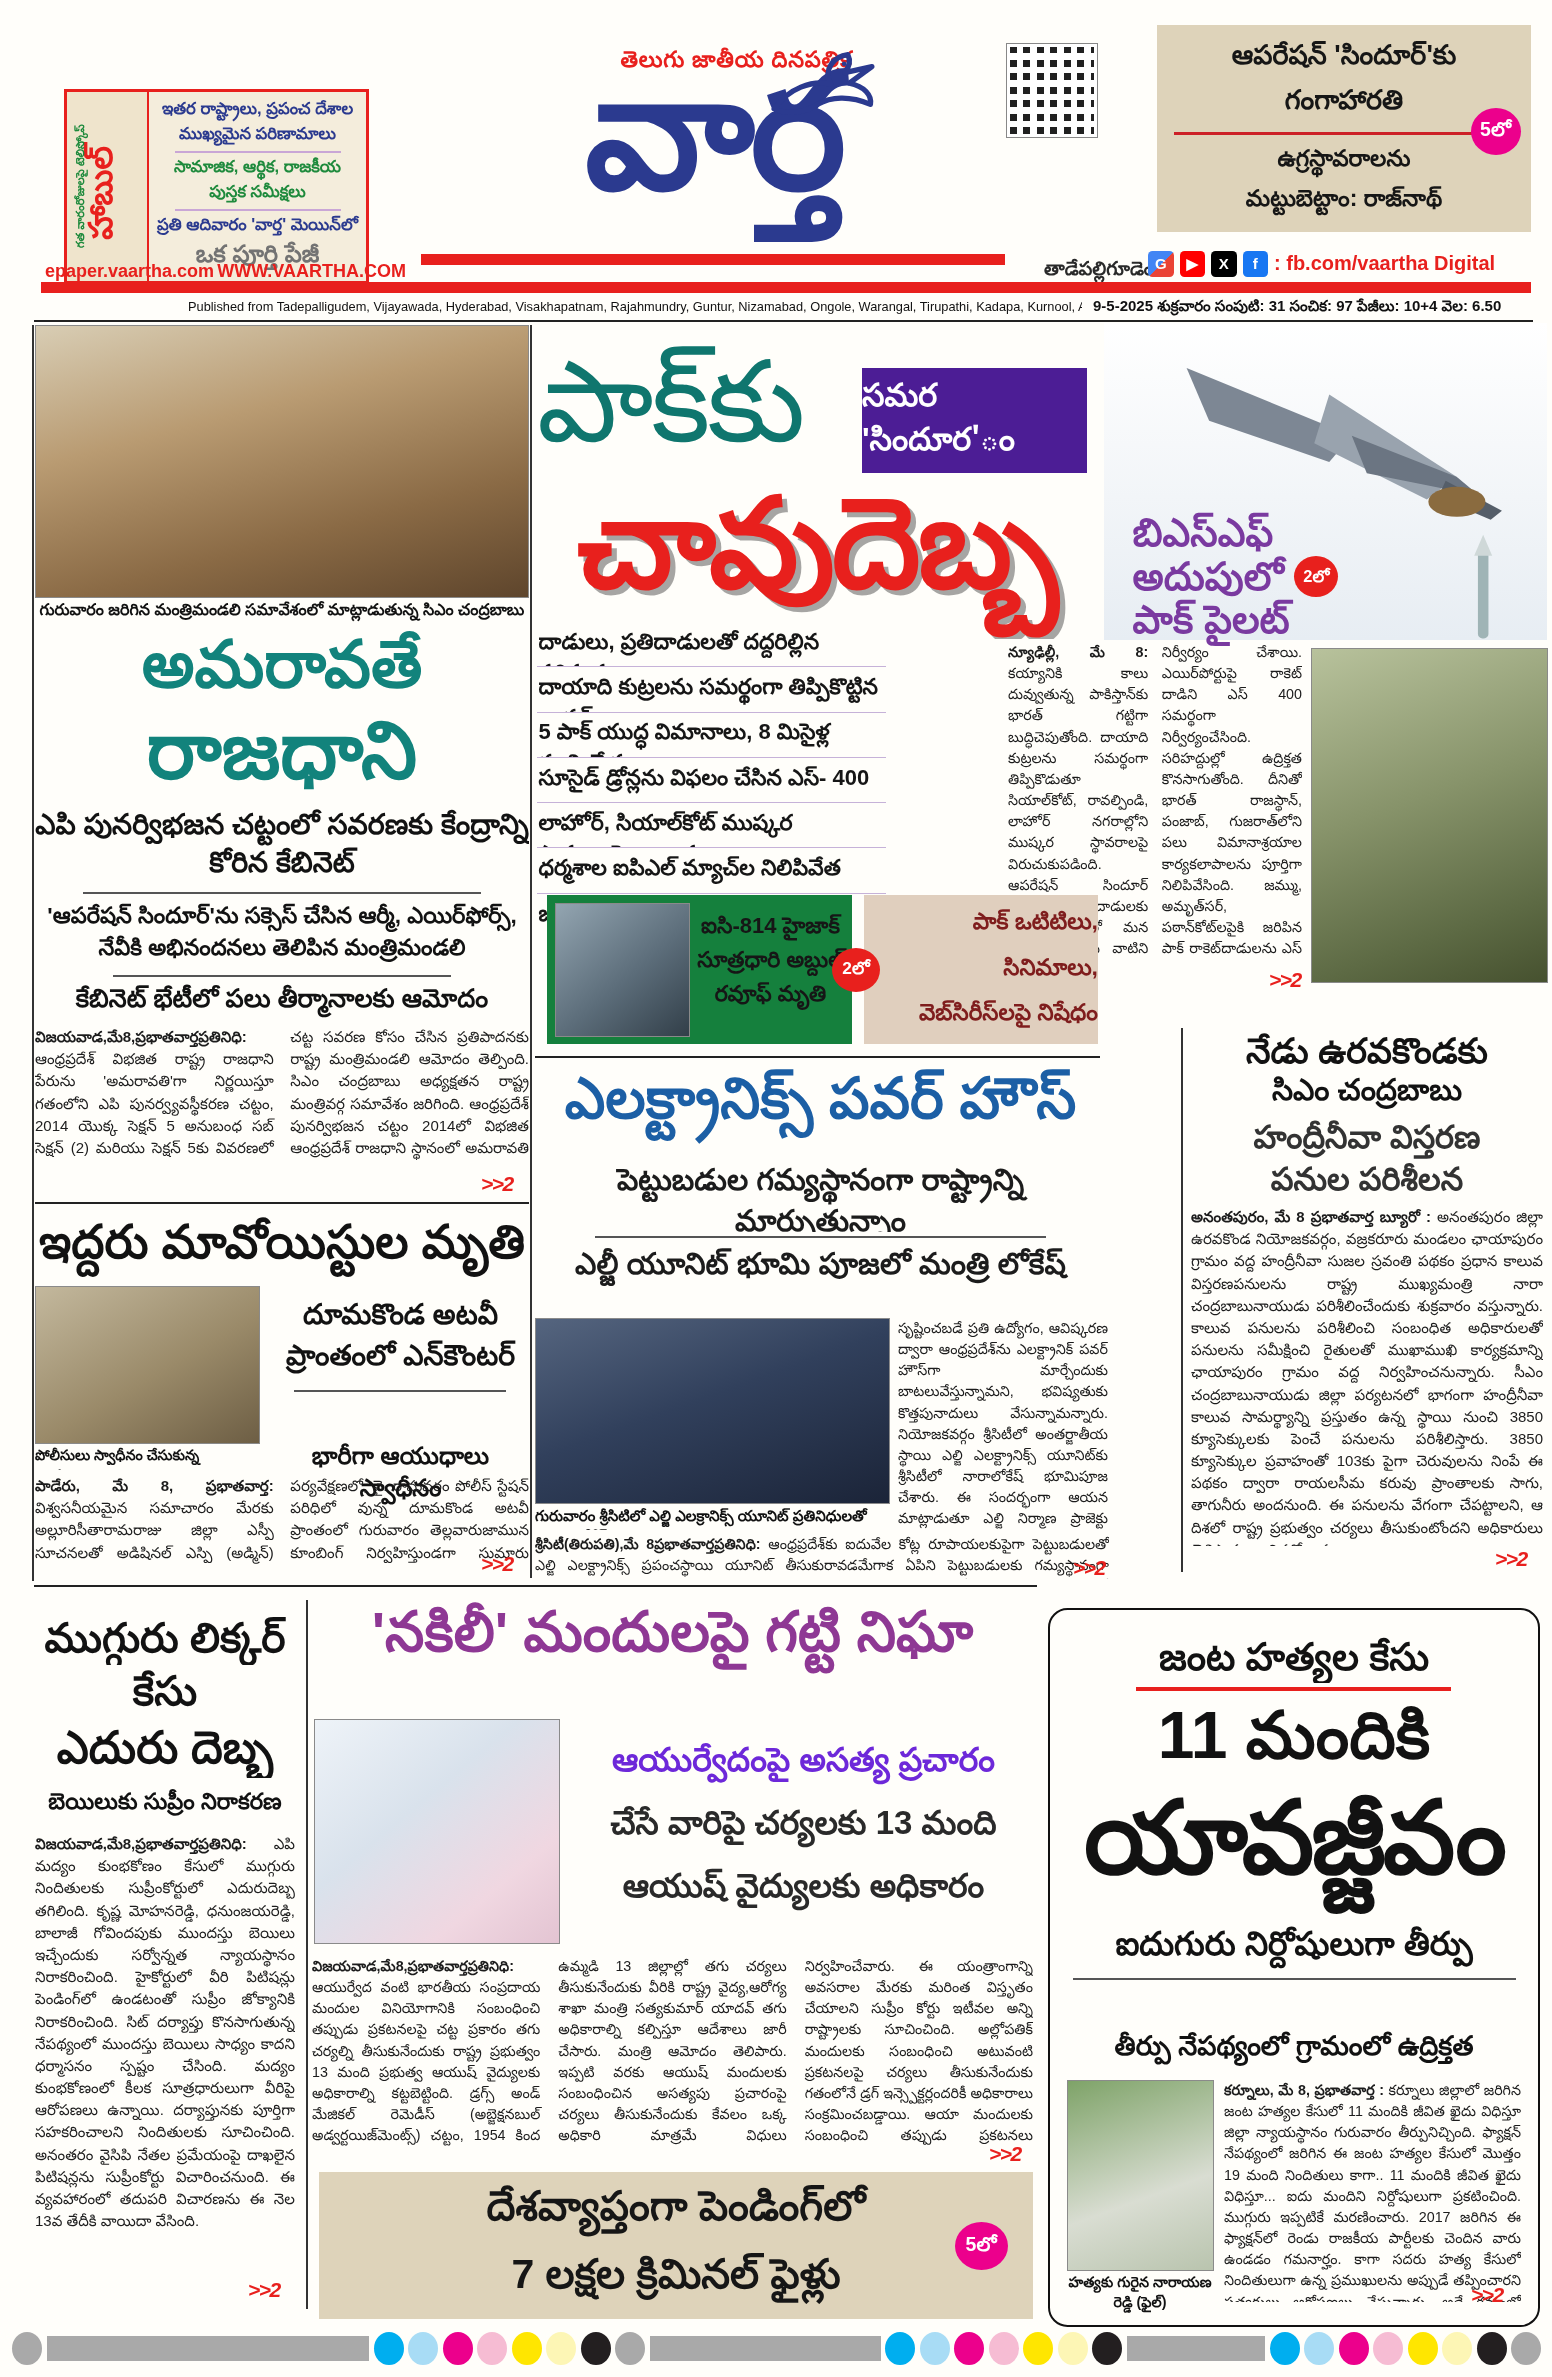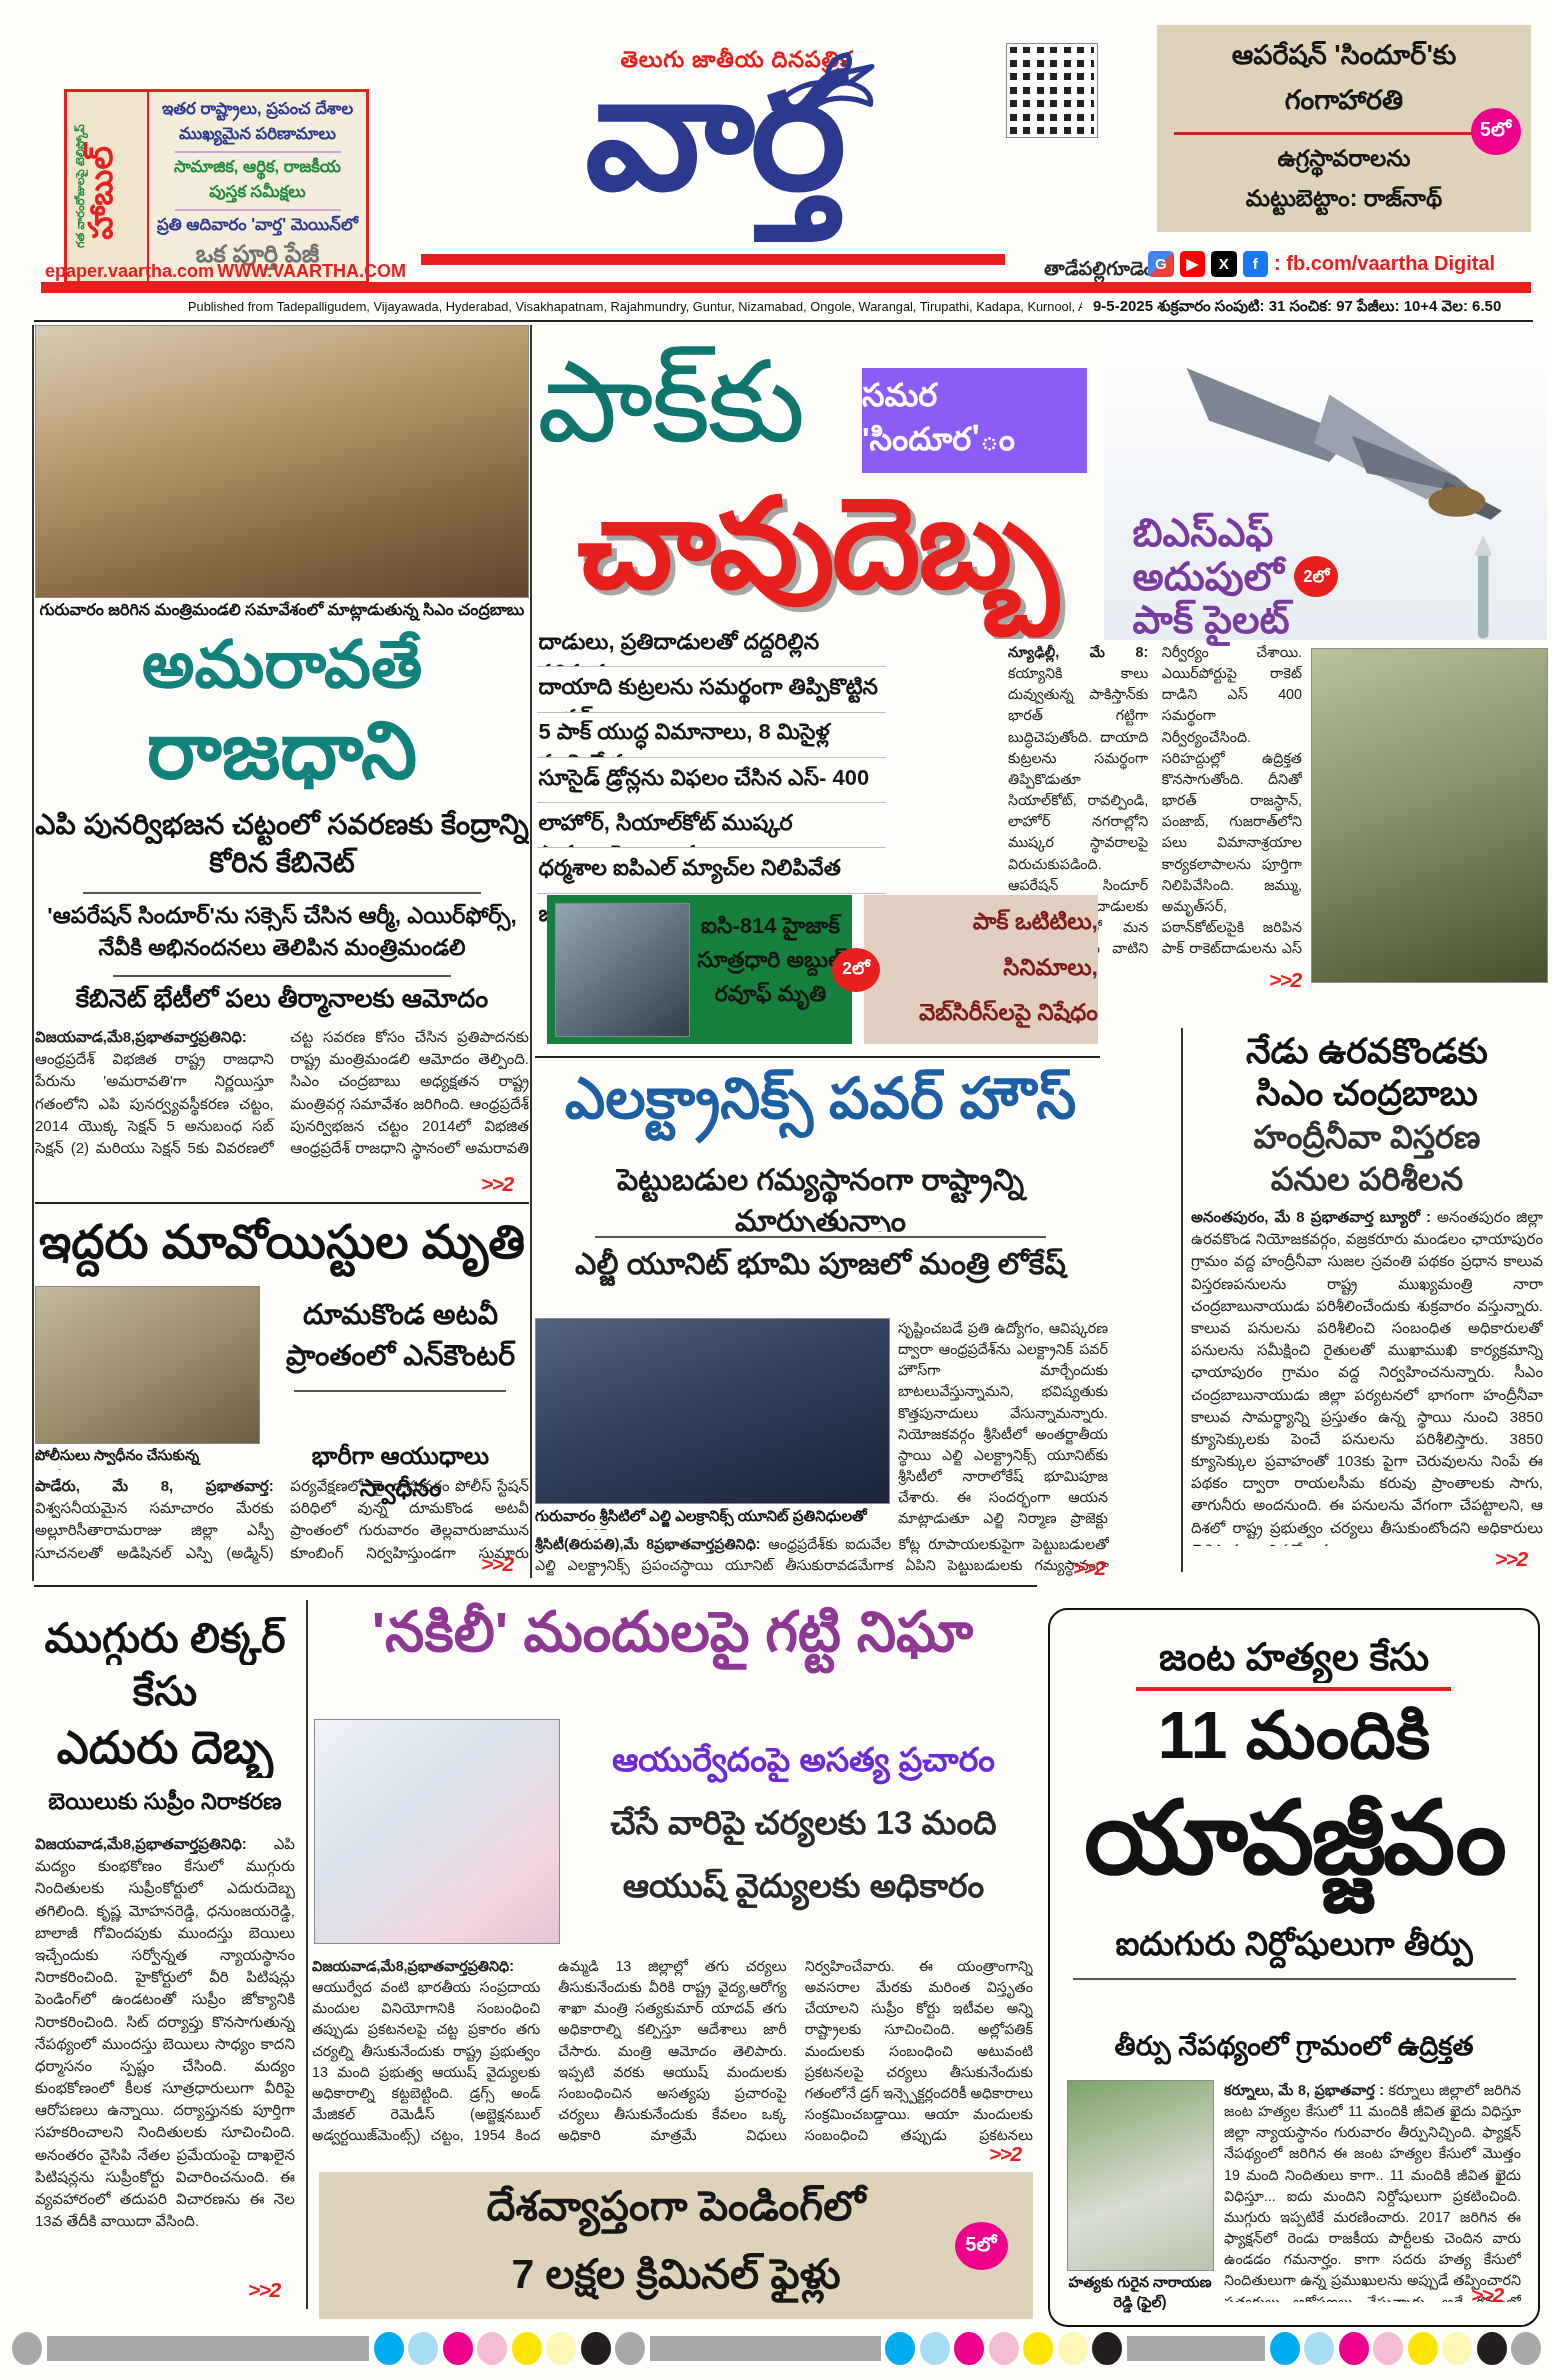--- a/index.html
+++ b/index.html
@@ -47,21 +47,21 @@
   .ph-terror{background:linear-gradient(140deg,#93a5b1 0%,#5c6d7a 55%,#323f49 100%);}
   .ph-group{background:linear-gradient(160deg,#55657f 0%,#31405c 45%,#1b2438 100%);}
   .ph-weapons{background:linear-gradient(150deg,#c3b89d 0%,#9a8a69 55%,#6d5e44 100%);}
   .ph-pills{background:linear-gradient(140deg,#eef3f8 0%,#d9e2ec 40%,#f0d7e1 75%,#e3c4d2 100%);}
   .ph-portrait{background:linear-gradient(160deg,#7ea368 0%,#d9ddd2 60%,#b9c4ae 100%);}
   .cap{font-size:16px;font-weight:bold;color:#111;}
   
   #amv-h1,#amv-h2{color:#12837c;font-weight:bold;}
   #pak-red{color:#e8201d;font-weight:800;text-shadow:5.3px 5.3px 0 rgba(0,0,0,0.35);letter-spacing:-3px;}
   #pak-kicker{color:#0f766e;font-weight:400;letter-spacing:-3px;}
-  #pak-bluebox{background:#8b5cf6;color:#fff;display:flex;align-items:center;justify-content:center;font-weight:bold;}
+  #pak-bluebox{background:#4c1d95;color:#fff;display:flex;align-items:center;justify-content:center;font-weight:bold;}
   .bullet{font-size:22px;font-weight:bold;color:#161616;padding:6.8px 1.5px 7.5px 1.5px;border-bottom:1.5px solid #c6b2d8;}
   .bullet:last-child{border-bottom:none;}
   #elec-h{color:#1c5fa5;font-weight:bold;}
   #nak-h{color:#8e3894;font-weight:bold;}
   .box-lav{background:#15803d;}
   .box-tan{background:#e0cfbe;}
   .box-sand{background:#ded3ba;}
   .jet-cap{color:#7a3aa0;font-weight:bold;font-size:39px;line-height:1.12;}
   
   #footer-bar{left:12px;top:2331px;width:1529px;height:35px;display:flex;align-items:center;gap:4.5px;}
@@ -229,21 +229,21 @@
   <div class="abs cap clip" style="left:535px;top:1507px;width:355px;height:22.5px;font-size:15px;">గురువారం శ్రీసిటిలో ఎల్జి ఎలక్రానిక్స్ యూనిట్ ప్రతినిధులతో మంత్రి లోకేష్</div>
   <div class="abs clip body-txt jst" style="left:898px;top:1318px;width:210px;height:212px;font-size:14.3px;">సృష్టించబడే ప్రతి ఉద్యోగం, ఆవిష్కరణ ద్వారా ఆంధ్రప్రదేశ్‌ను ఎలక్ట్రానిక్ పవర్ హౌస్‌గా మార్చేందుకు బాటలువేస్తున్నామని, భవిష్యతుకు కొత్తపునాదులు వేసున్నామన్నారు. నియోజకవర్గం శ్రీసిటీలో అంతర్జాతీయ స్థాయి ఎల్జి ఎలక్ట్రానిక్స్ యూనిట్‌కు శ్రీసిటీలో నారాలోకేష్ భూమిపూజ చేశారు. ఈ సందర్భంగా ఆయన మాట్లాడుతూ ఎల్జి నిర్మాణ ప్రాజెక్టు ప్రారంభం కంటే పెద్దదని, భారతదేశ పారిశ్రామిక వృద్ధి, సాంకేతిక పురోగతిని చాటిచెప్పారు. మేడ్‌ఇన్ ఆంధ్రనుండి మేడ్ ఫర్ ది వరల్డ్ జైత్రయాత్ర కొనసాగుతుందన్నారు. పారిశ్రామిక మౌలిక సదుపాయాలు ఆంధ్రప్రదేశ్ భవిష్యత్తుకు అద్దం పడతాయన్నారు. ఎల్జిసంస్థ దేశంలో ఎఐ ఆధారిత తయారీ, స్మార్ట్ ఉత్పత్తి విధానాలు, అత్యాధునిక సాంకేతికతలను తీసుకువచ్చి తయారీకి ప్రపంచస్థాయి కేంద్రంగా ఆంధ్రప్రదేశ్‌ను నిలుపుతుందని మంత్రి లోకేష్</div>
   <div class="abs clip body-txt jst" style="left:535px;top:1534px;width:574px;height:45px;font-size:14.3px;">
     <span class="lead">శ్రీసిటీ(తిరుపతి),మే 8ప్రభాతవార్తప్రతినిధి:</span>
     <span>ఆంధ్రప్రదేశ్‌కు ఐదువేల కోట్ల రూపాయలకుపైగా పెట్టుబడులతో ఎల్జి ఎలక్ట్రానిక్స్ ప్రపంచస్థాయి యూనిట్ తీసుకురావడమేగాక ఏపిని పెట్టుబడులకు గమ్యస్థానంగా తయారుచేస్తున్నామని రాష్ట్ర విద్య,ఐటి, ఎలక్ట్రానిక్స్‌శాఖల మంత్రి నారా లోకేష్ తెలిపారు. రాష్ట్రంలో అంతర్జాతీయ స్థాయి యూనిట్‌ను ఎల్జి సంస్థ ము</span>
   </div>
   <div class="abs jump" style="left:1073px;top:1556px;">&gt;&gt;2</div>
 
   <div class="abs vrule" style="left:1181px;top:1028px;height:544px;"></div>
   <div class="abs ctr b clip" style="left:1191px;top:1031px;width:352px;height:42px;font-size:35px;">నేడు ఉరవకొండకు</div>
-  <div class="abs ctr b clip" style="left:1191px;top:1073px;width:352px;height:42px;font-size:35px;">సిఎం చంద్రబాబు</div>
+  <div class="abs ctr b clip" style="left:1191px;top:1073px;width:352px;height:42px;font-size:30px;">సిఎం చంద్రబాబు</div>
   <div class="abs ctr clip" style="left:1191px;top:1119px;width:352px;height:41px;font-size:32px;font-weight:600;color:#333;">హంద్రీనీవా విస్తరణ</div>
   <div class="abs ctr clip" style="left:1191px;top:1161px;width:352px;height:41px;font-size:32px;font-weight:600;color:#333;">పనుల పరిశీలన</div>
   <div class="abs clip body-txt jst" style="left:1191px;top:1206px;width:352px;height:340px;font-size:15px;">
     <span class="lead">అనంతపురం, మే 8 ప్రభాతవార్త బ్యూరో :</span>
     <span>అనంతపురం జిల్లా ఉరవకొండ నియోజకవర్గం, వజ్రకరూరు మండలం ఛాయాపురం గ్రామం వద్ద హంద్రీనీవా సుజల స్రవంతి పథకం ప్రధాన కాలువ విస్తరణపనులను రాష్ట్ర ముఖ్యమంత్రి నారా చంద్రబాబునాయుడు పరిశీలించేందుకు శుక్రవారం వస్తున్నారు. కాలువ పనులను పరిశీలించి సంబంధిత అధికారులతో పనులను సమీక్షించి రైతులతో ముఖాముఖి కార్యక్రమాన్ని ఛాయాపురం గ్రామం వద్ద నిర్వహించనున్నారు. సీఎం చంద్రబాబునాయుడు జిల్లా పర్యటనలో భాగంగా హంద్రీనీవా కాలువ సామర్థ్యాన్ని ప్రస్తుతం ఉన్న స్థాయి నుంచి 3850 క్యూసెక్కులకు పెంచే పనులను పరిశీలిస్తారు. 3850 క్యూసెక్కుల ప్రవాహంతో 103కు పైగా చెరువులను నింపే ఈ పథకం ద్వారా రాయలసీమ కరువు ప్రాంతాలకు సాగు, తాగునీరు అందనుంది. ఈ పనులను వేగంగా చేపట్టాలని, ఆ దిశలో రాష్ట్ర ప్రభుత్వం చర్యలు తీసుకుంటోందని అధికారులు తెలిపారు. ఆ దిశలో రాష్ట్ర</span>
   </div>
   <div class="abs jump" style="left:1495px;top:1547px;">&gt;&gt;2</div>
 
   <div class="abs rule" style="left:34px;top:1585px;width:1003px;"></div>
   <div class="abs vrule" style="left:306px;top:1600px;height:709px;"></div>

